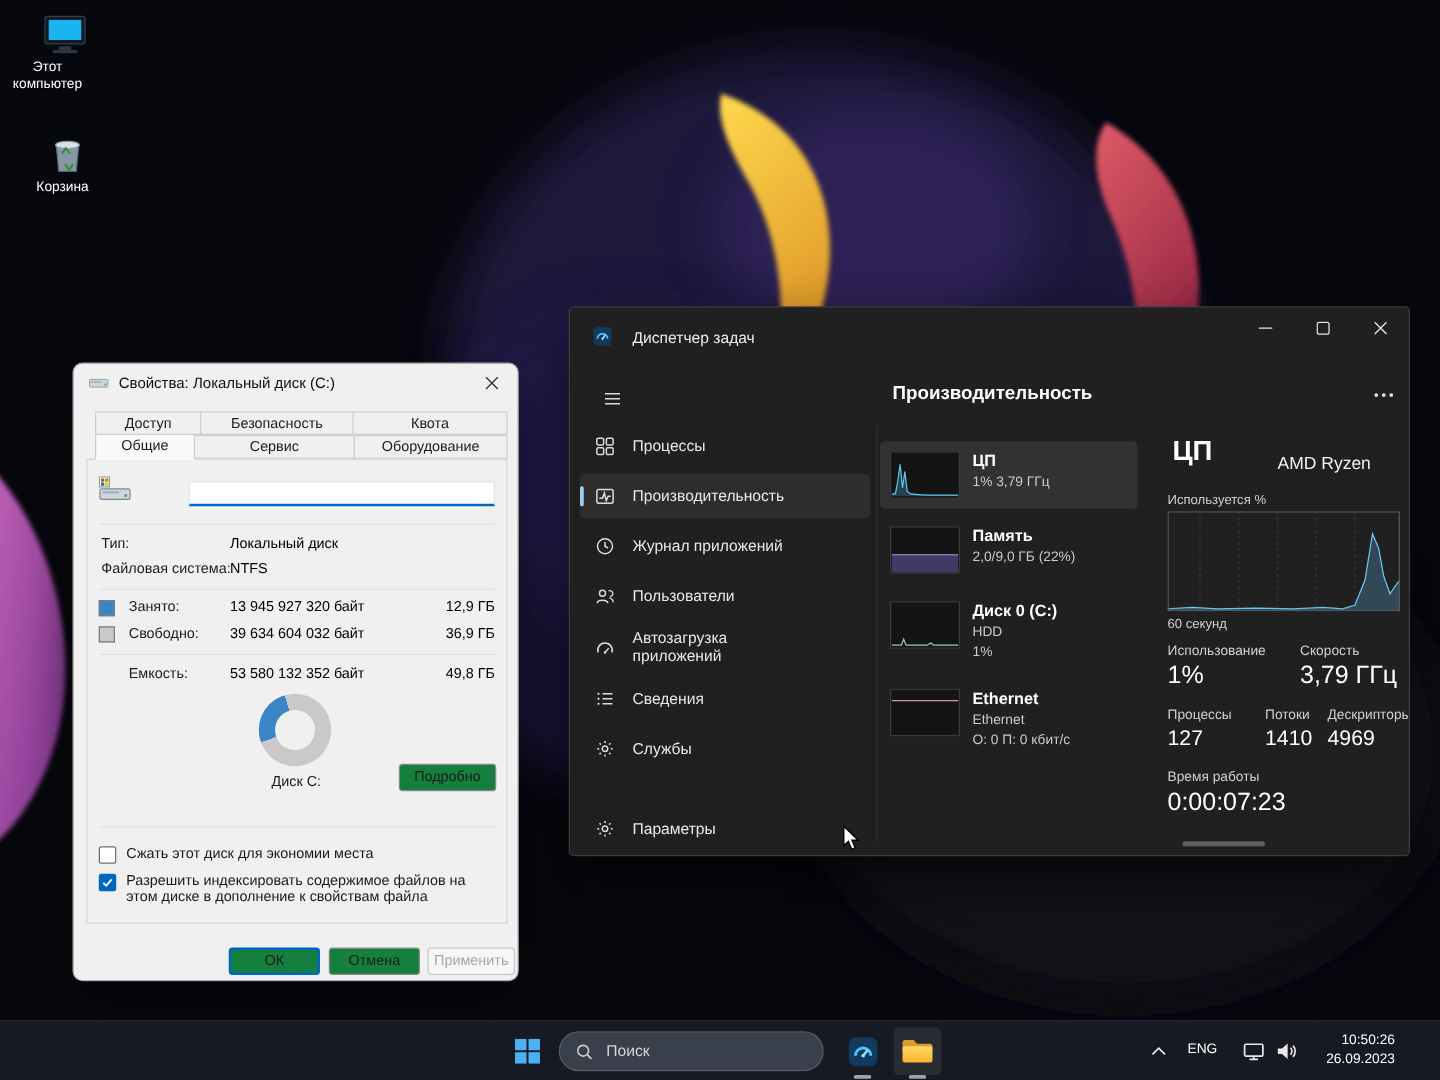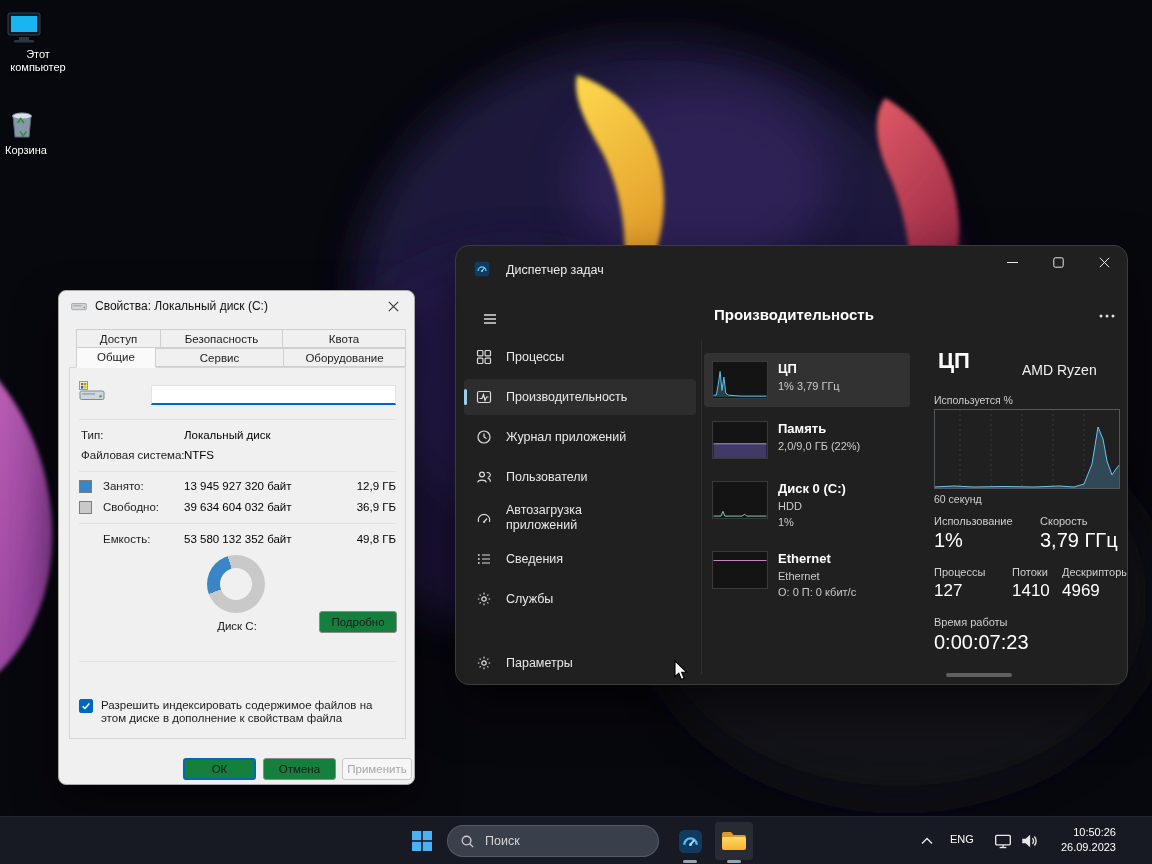--- a/index.html
+++ b/index.html
@@ -2,21 +2,21 @@
 <html><head>
 <meta charset="utf-8">
 <style>
 *{margin:0;padding:0;box-sizing:border-box}
 html,body{background:#000;width:1152px;height:864px;overflow:hidden;font-family:"Liberation Sans",sans-serif}
 .screen{position:relative;width:1152px;height:864px;overflow:hidden;background:#07070e}
 .a{position:absolute}
 svg{display:block}
 
 
-.dicon{position:absolute;width:66px;display:flex;flex-direction:column;align-items:flex-start;gap:4px;text-align:center}
+.dicon{position:absolute;width:66px;display:flex;flex-direction:column;align-items:flex-end;gap:4px;text-align:center}
 .dicon .lbl{font-size:11px;color:#fff;text-shadow:0 1px 3px rgba(0,0,0,.95);line-height:13px}
 
 
 .props{position:absolute;left:58px;top:290px;width:357px;height:495px;background:#f0f0f0;border:1px solid #a9a9a9;border-radius:8px;box-shadow:0 18px 40px rgba(0,0,0,.55);z-index:20;font-size:11.5px;color:#1b1b1b}
 .props .titlebar{position:absolute;left:0;top:0;width:100%;height:30px;display:flex;align-items:center;padding:0 12px;gap:8px}
 .props .title{font-size:12px;color:#111}
 .props .close{position:absolute;right:6px;top:3px;width:30px;height:24px;display:flex;align-items:center;justify-content:center;border-radius:4px}
 .tabrow{position:absolute;left:17px;display:flex}
 .tab{height:19px;line-height:18px;text-align:center;font-size:11.5px;background:#f0f0f0;border:1px solid #cfcfcf;margin-right:-1px;color:#1b1b1b}
 .tab.sel{background:#fafafa;height:21px;margin-top:-1px;border-bottom:1px solid #fafafa;position:relative;z-index:3}
@@ -32,21 +32,21 @@
 .dcaption{position:absolute;left:118px;top:329px;width:120px;text-align:center}
 .btn{position:absolute;height:22px;background:#15803d;border:1px solid #8a8a8a;border-radius:3px;font-size:11.5px;font-family:inherit;color:#1b1b1b;text-align:center;line-height:19px}
 .btn.primary{border:2px solid #0067c0;line-height:17px}
 .btn.disabled{color:#a6a6a6;border-color:#c9c9c9;background:#f6f6f6}
 .cbrow{position:absolute;left:20px;display:flex;gap:8px;align-items:flex-start;width:322px}
 .cbbox{width:14px;height:14px;border:1px solid #6f6f6f;background:#fff;border-radius:2px;flex:none;display:flex;align-items:center;justify-content:center;margin-top:0}
 .cbbox.on{background:#0067c0;border-color:#0067c0}
 .cblbl{line-height:13px;font-size:11.5px}
 
 
-.tm{position:absolute;left:455px;top:245px;width:673px;height:440px;background:#202020;border:1px solid #3c3c3c;border-radius:14px;box-shadow:0 22px 50px rgba(0,0,0,.6);z-index:10;color:#fff;overflow:hidden}
+.tm{position:absolute;left:455px;top:245px;width:673px;height:440px;background:#202020;border:1px solid #3c3c3c;border-radius:4px;box-shadow:0 22px 50px rgba(0,0,0,.6);z-index:10;color:#fff;overflow:hidden}
 .tm-title{position:absolute;left:50px;top:17px;font-size:12.5px;color:#ececec}
 .ctrls{position:absolute;right:0;top:0;display:flex}
 .ctrl{width:46px;height:32px;display:flex;align-items:center;justify-content:center}
 .hamburger{position:absolute;left:16px;top:56px;width:36px;height:34px;border-radius:4px;display:flex;align-items:center;justify-content:center}
 .side{position:absolute;left:8px;top:93px;width:232px;display:flex;flex-direction:column;gap:4px}
 .sitem{display:flex;align-items:center;gap:14px;padding:4px 12px;min-height:36px;border-radius:4px;font-size:12.5px;color:#e8e8e8;position:relative}
 .sitem.sel{background:#2d2d2d}
 .sitem.sel::before{content:"";position:absolute;left:0;top:10px;width:3px;height:16px;border-radius:2px;background:#9ccdea}
 .sitem .ic{flex:none;width:16px;height:16px}
 .sitem .slbl{line-height:15px}
@@ -405,20 +405,24 @@
     <div class="flabel2" style="top:242px">Емкость:</div>
     <div class="fvalue" style="top:242px">53 580 132 352 байт</div>
     <div class="fsize" style="top:242px">49,8 ГБ</div>
 
     <div class="donut"></div>
     <div class="dcaption">Диск C:</div>
     <button class="btn" style="left:260px;top:320px;width:78px">Подробно</button>
 
     <div class="sep" style="top:370px"></div>
 
+    <div class="cbrow" style="top:386px">
+      <span class="cbbox"></span>
+      <span class="cblbl">Сжать этот диск для экономии места</span>
+    </div>
     <div class="cbrow" style="top:408px">
       <span class="cbbox on">
         <svg width="10" height="10" viewBox="0 0 12 12">
             <polyline points="2,6.5 4.8,9 10,3" fill="none" stroke="#fff" stroke-width="1.8"></polyline>
           </svg>
       </span>
       <span class="cblbl" style="width:296px">Разрешить индексировать содержимое файлов на этом диске в дополнение к свойствам файла</span>
     </div>
 
     <button class="btn primary" style="left:124px;top:467px;width:73px">ОК</button>

